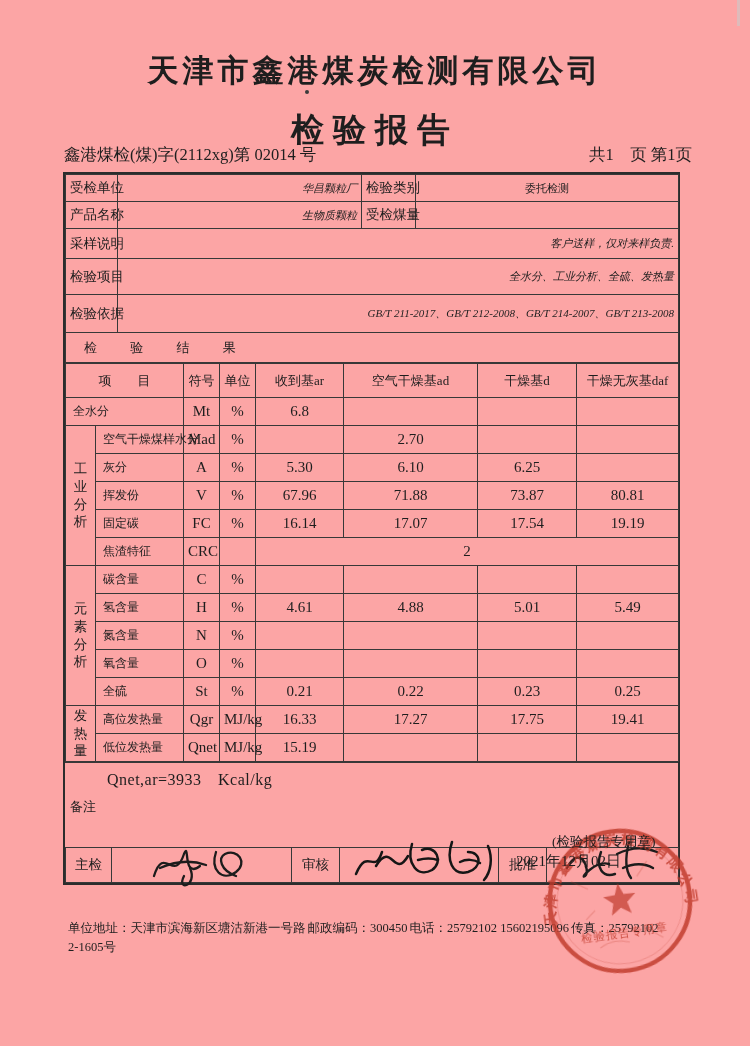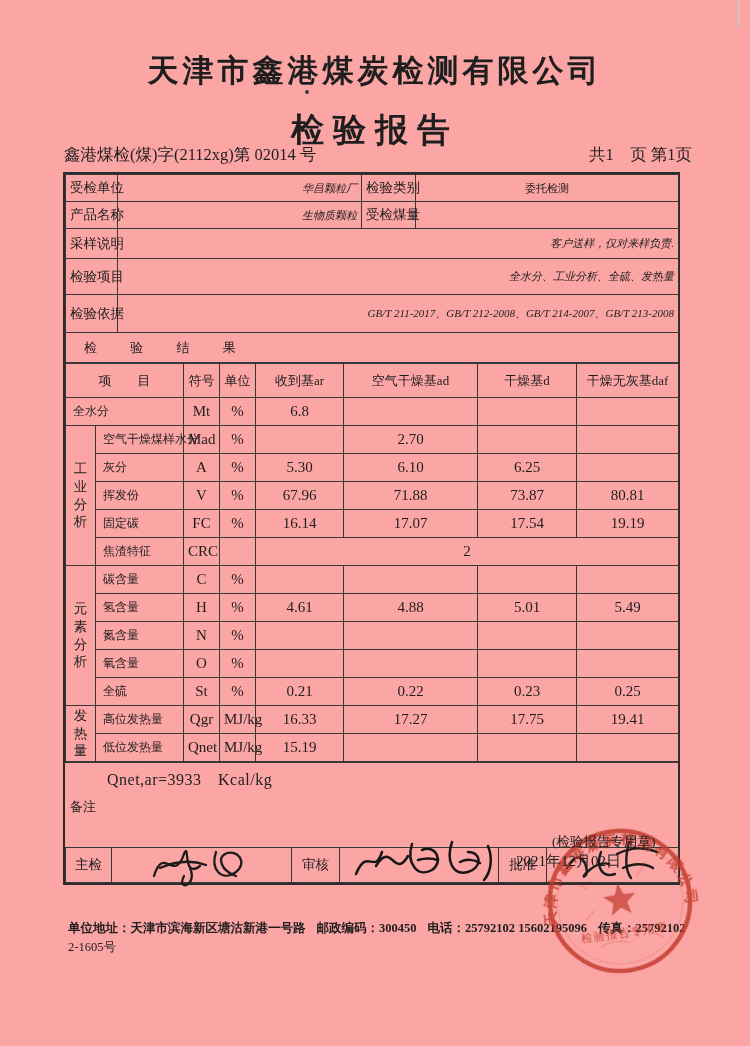--- a/index.html
+++ b/index.html
@@ -33,21 +33,21 @@
   .remark-label{position:absolute;left:5px;top:4px;font-size:13px;margin-top:31px;}
   .remark-text{position:absolute;left:42px;top:7px;font-size:16px;letter-spacing:.5px;}
   .sign-table td{height:34px;}
   .sigcell{position:relative;}
   .sig-svg{position:absolute;overflow:visible;}
   .caption{position:absolute;left:552px;top:833px;font-size:13.5px;z-index:4;}
   .stampdate{position:absolute;left:516px;top:852px;font-size:15px;z-index:4;}
   .stamp{position:absolute;left:534px;top:815px;width:172px;height:172px;z-index:3;
          transform:rotate(-8deg);opacity:.82;filter:blur(.3px);}
   .footer{position:absolute;top:920px;left:68px;width:624px;font-size:12.5px;z-index:2;}
-  .footer .line1{display:flex;gap:11px;white-space:nowrap;font-weight:bold;}
+  .footer .line1{display:flex;gap:2px;white-space:nowrap;}
   .footer .line2{margin-top:2px;}
 </style>
 </head>
 <body>
 
 <div class="page">
 
   <div class="company">天津市鑫港煤炭检测有限公司</div>
   <div class="dot-artifact"></div>
   <div class="edge-artifact"></div>

